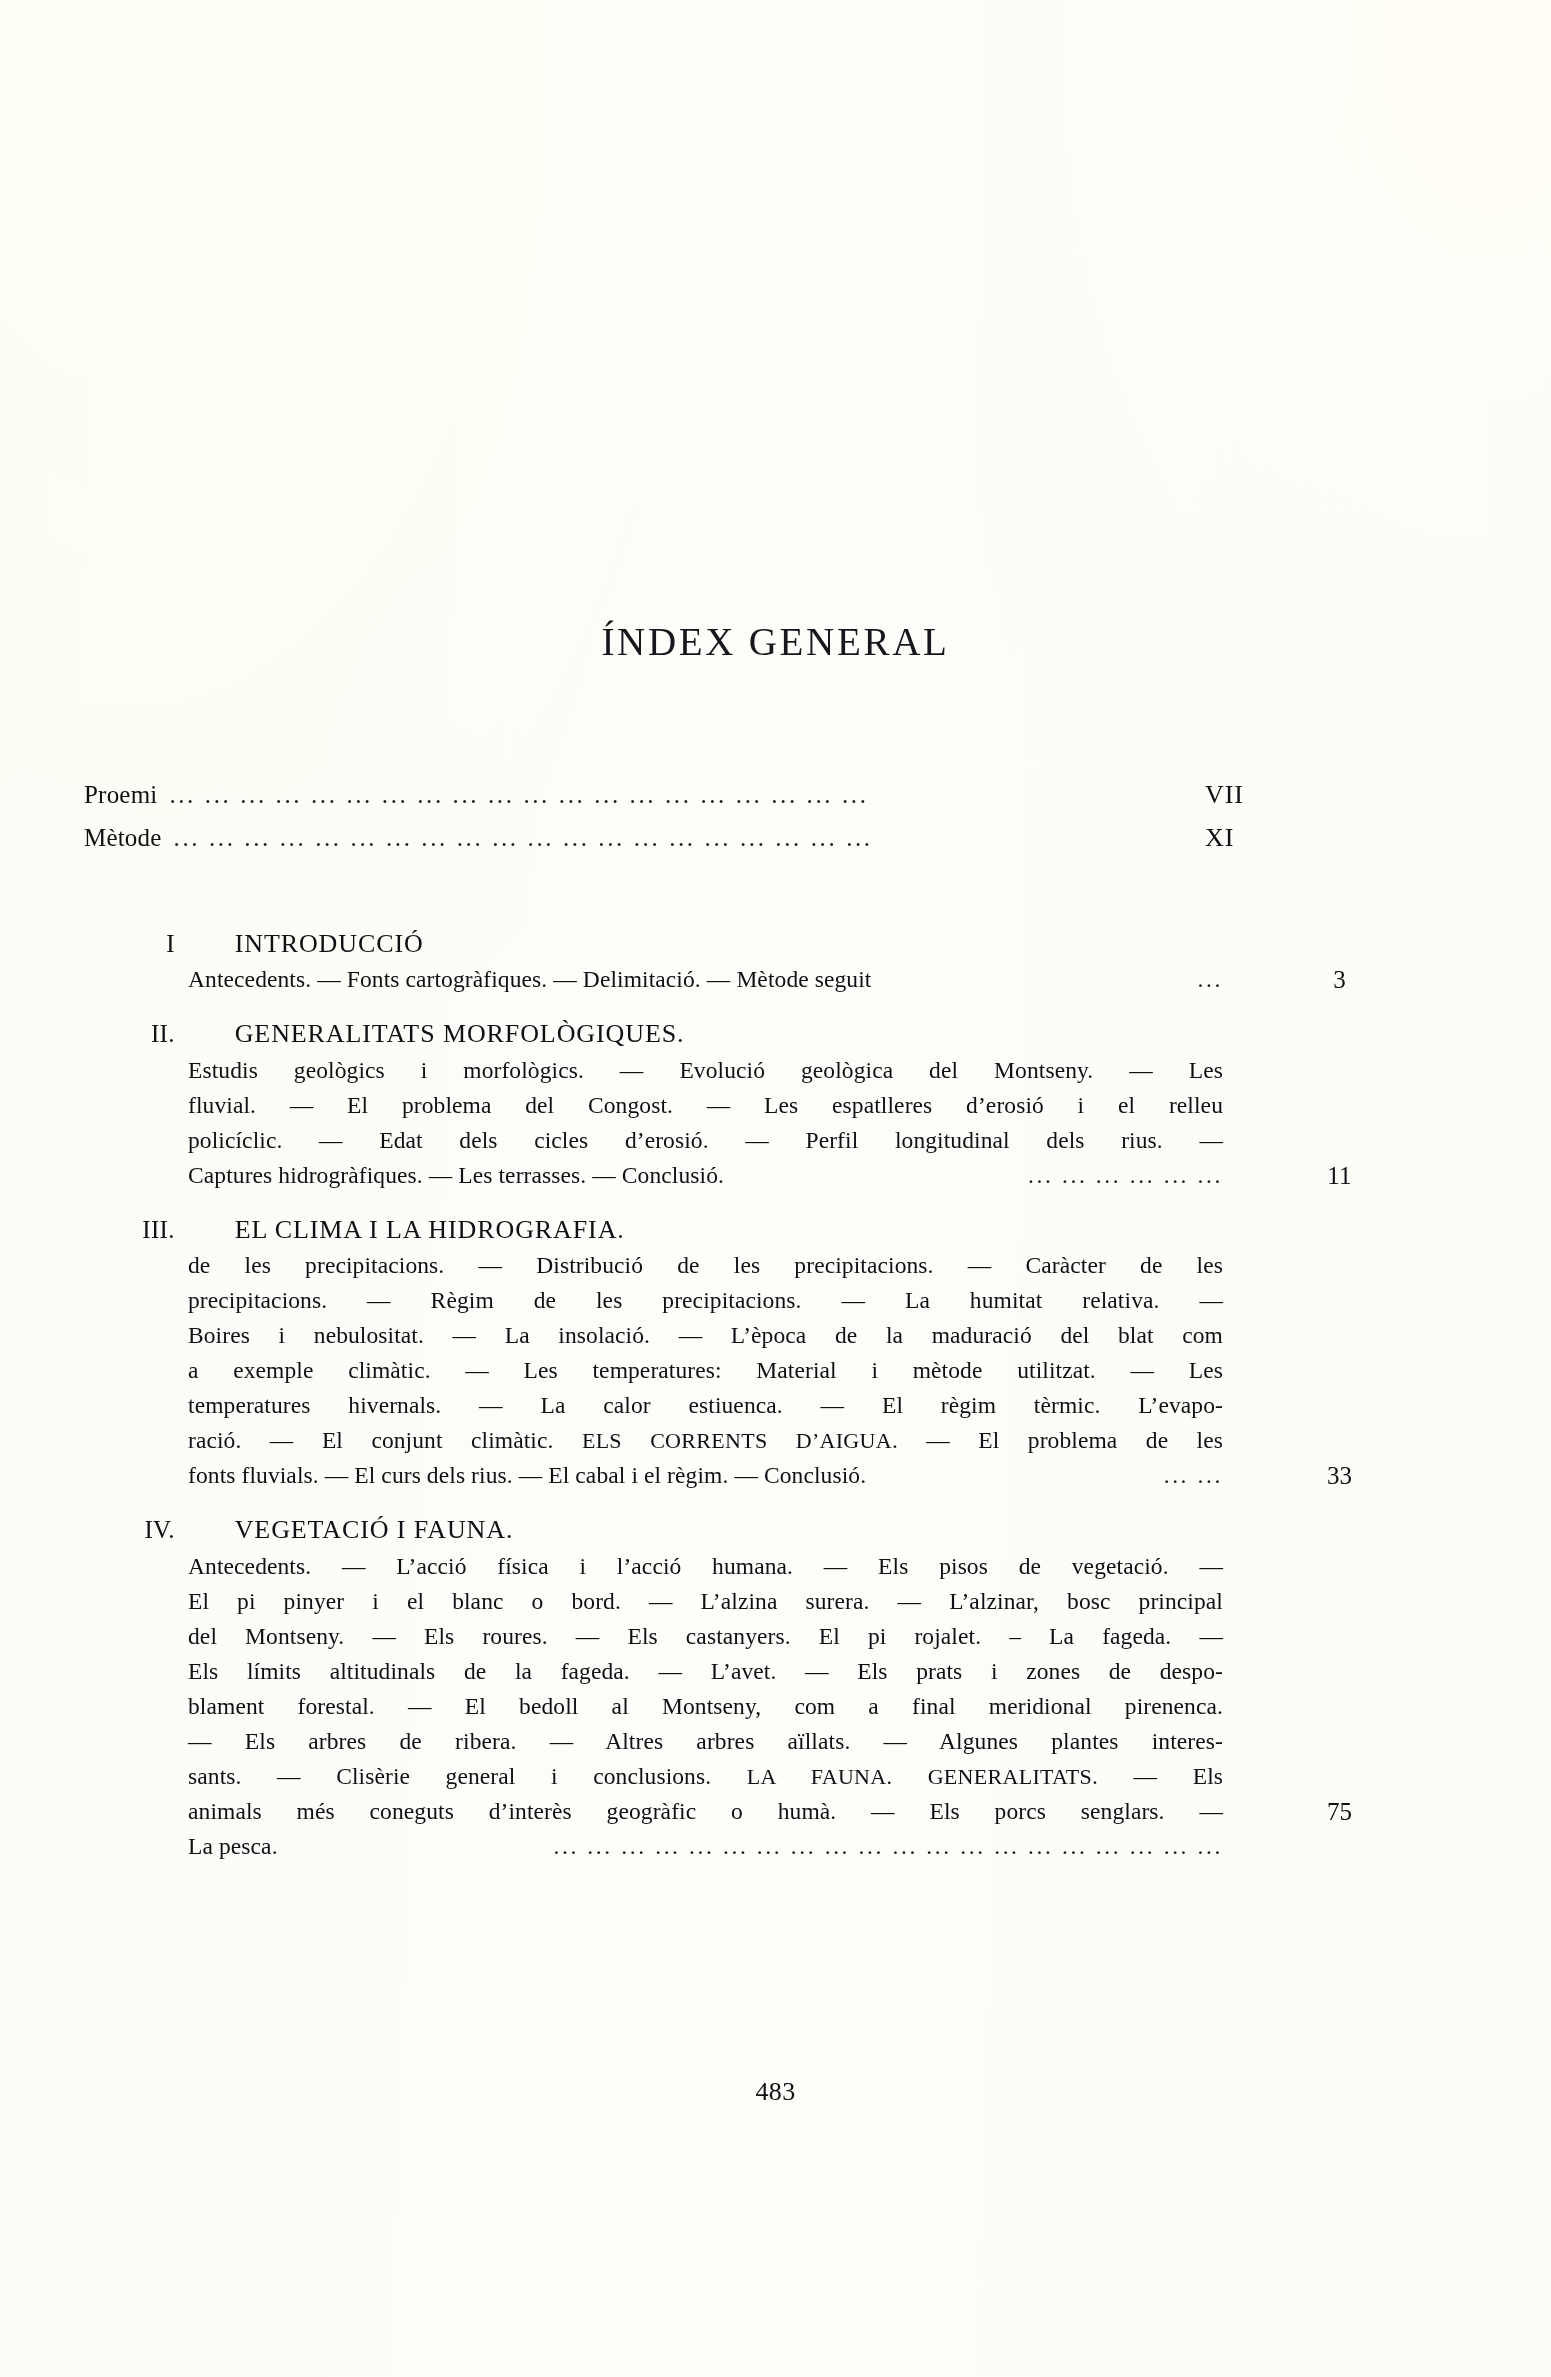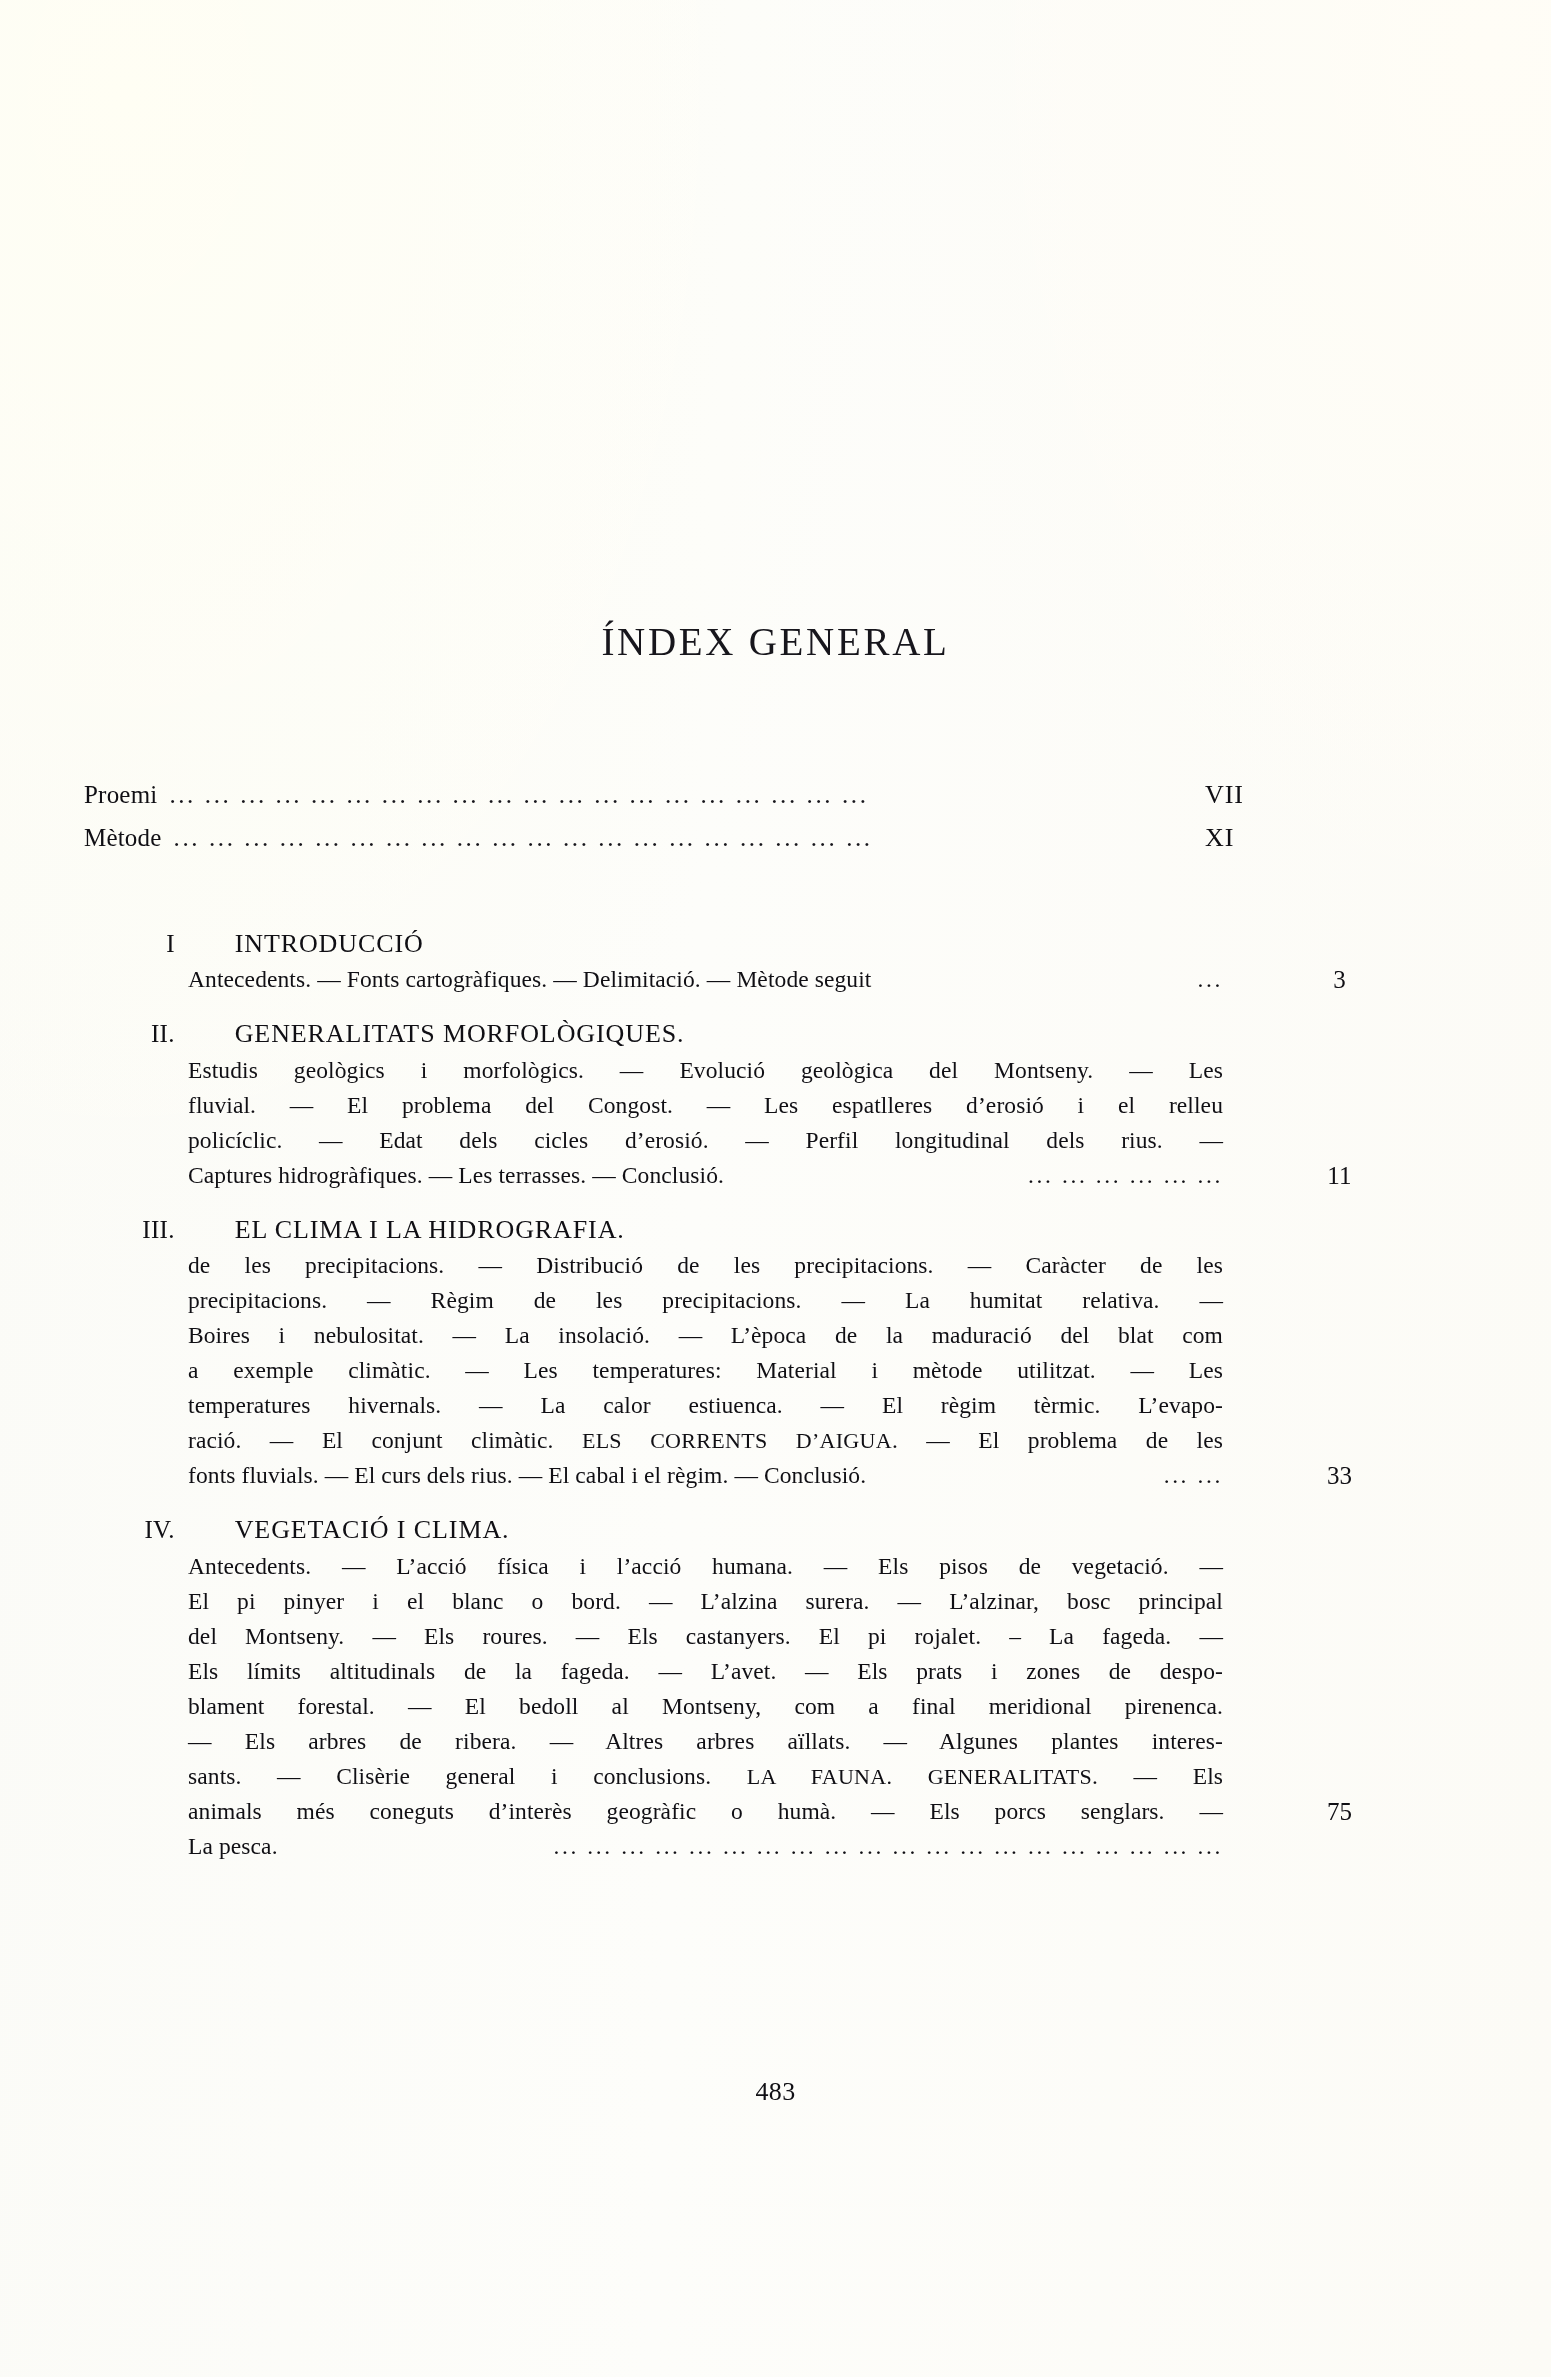--- a/index.html
+++ b/index.html
@@ -255,21 +255,21 @@
           <div class="body-line">
             <span class="body-text plain">fonts fluvials. — El curs dels rius. — El cabal i el règim. — Conclusió.</span>
             <span class="leader">... ...</span>
             <span class="page-num">33</span>
           </div>
         </div>
       </div>
       <div class="chapter">
         <div class="chapter-head">
           <span class="chapter-roman">IV.</span>
-          <span class="chapter-title">VEGETACIÓ I CLIMA.</span>
+          <span class="chapter-title">VEGETACIÓ I FAUNA.</span>
         </div>
         <div class="chapter-body">
           <div class="body-line">
             <span class="body-text justify">Antecedents. — L’acció física i l’acció humana. — Els pisos de vegetació. —</span>
           </div>
           <div class="body-line">
             <span class="body-text justify">El pi pinyer i el blanc o bord. — L’alzina surera. — L’alzinar, bosc principal</span>
           </div>
           <div class="body-line">
             <span class="body-text justify">del Montseny. — Els roures. — Els castanyers. El pi rojalet. – La fageda. —</span>

